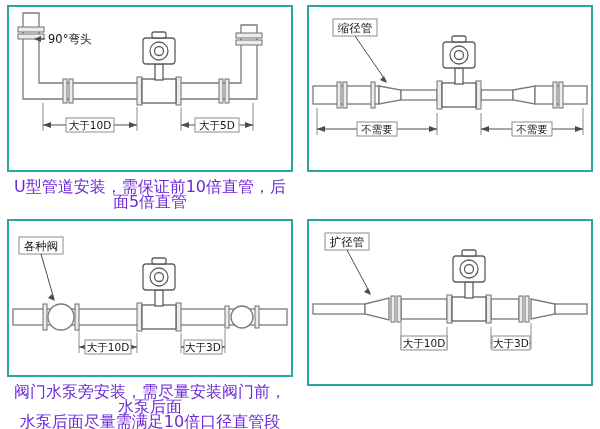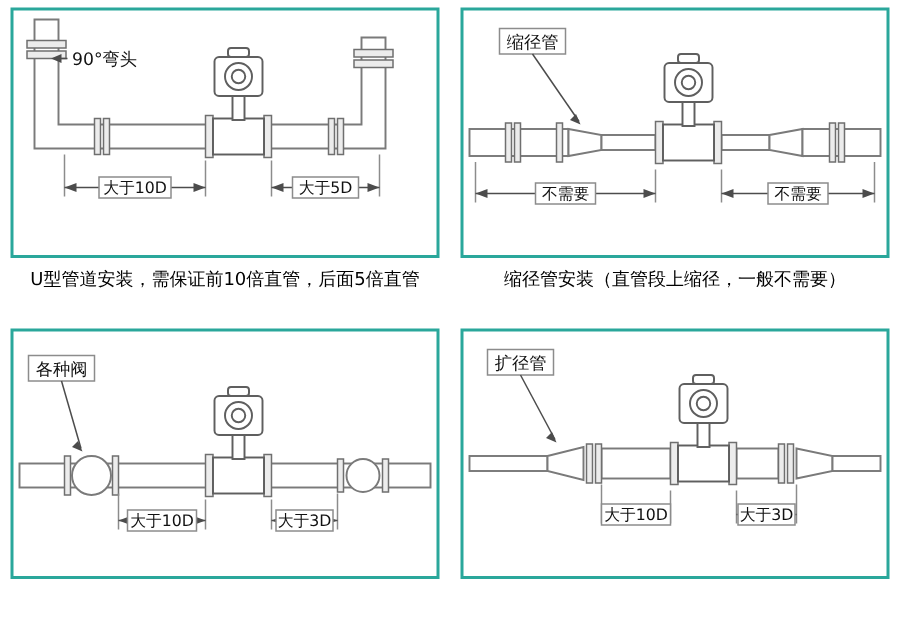--- a/index.html
+++ b/index.html
@@ -14,22 +14,22 @@
     grid-template-columns:300px 300px;
     grid-template-rows:214px 215px;
     width:600px; height:376px;
   }
   .panel { padding:5px 7px 0 7px; display:flex; flex-direction:column; align-items:center; }
   .box {
     width:286px; height:167px; border:2px solid var(--accent);
     background:#fff; overflow:hidden;
   }
   .caption {
-    margin-top:7px; font-size:12px; line-height:15px;
-    text-align:center; color:#000000; width:100%;
+    margin-top:7px; font-size:16px; line-height:15px;
+    text-align:center; color:#6d28d9; width:100%;
   }
   svg { display:block; }
   .pipe   { fill:#ffffff; stroke:var(--line); stroke-width:1.3; }
   .flange { fill:#ececec; stroke:#6f6f6f; stroke-width:1; }
   .meter  { fill:#ffffff; stroke:#5f5f5f; stroke-width:1.3; }
   .dimln  { stroke:#4c4c4c; stroke-width:1; fill:none; }
   .ext    { stroke:#8c8c8c; stroke-width:1; fill:none; }
   .arr    { fill:#4c4c4c; stroke:none; }
   .dimbox { fill:#ffffff; stroke:#8c8c8c; stroke-width:1; }
   .lblbox { fill:#ffffff; stroke:#8c8c8c; stroke-width:1; }
@@ -151,21 +151,20 @@
         <g>
           <path class="ext" d="M172,106 V128 M274,101 V128"></path>
           <line class="dimln" x1="172" y1="122" x2="274" y2="122"></line>
           <polygon class="arr" points="172,122 180,119 180,125"></polygon>
           <polygon class="arr" points="274,122 266,119 266,125"></polygon>
           <rect class="dimbox" x="203" y="115" width="40" height="14"></rect>
           <text class="dimtext" x="223" y="125.5">不需要</text>
         </g>
       </svg>
     </div>
-    <div class="caption">缩径管安装（直管段上缩径，一般不需要）</div>
   </div>
 
   <div class="panel">
     <div class="box">
       <svg viewBox="0 0 284 163" width="284" height="163">
         <rect class="pipe" x="4" y="88" width="274" height="16"></rect>
 
         <g>
           <rect class="flange" x="34" y="83" width="4" height="26"></rect>
           <rect class="flange" x="66" y="83" width="4" height="26"></rect>
@@ -205,20 +204,24 @@
         <g>
           <path class="ext" d="M172,112 V132 M216,108 V132"></path>
           <line class="dimln" x1="172" y1="126" x2="216" y2="126"></line>
           <polygon class="arr" points="172,126 180,123 180,129"></polygon>
           <polygon class="arr" points="216,126 208,123 208,129"></polygon>
           <rect class="dimbox" x="175" y="119" width="38" height="14"></rect>
           <text class="dimtext" x="194" y="129.5">大于3D</text>
         </g>
       </svg>
     </div>
+    <div class="caption">
+      <div>阀门水泵旁安装，需尽量安装阀门前，水泵后面</div>
+      <div>水泵后面尽量需满足10倍口径直管段</div>
+    </div>
   </div>
 
   <div class="panel">
     <div class="box">
       <svg viewBox="0 0 284 163" width="284" height="163">
         <rect class="pipe" x="4" y="83" width="52" height="10"></rect>
         <polygon class="pipe" points="56,83 80,77 80,99 56,93"></polygon>
         <rect class="pipe" x="92" y="78" width="46" height="20"></rect>
         <rect class="pipe" x="182" y="78" width="28" height="20"></rect>
         <polygon class="pipe" points="222,78 246,83 246,93 222,98"></polygon>

